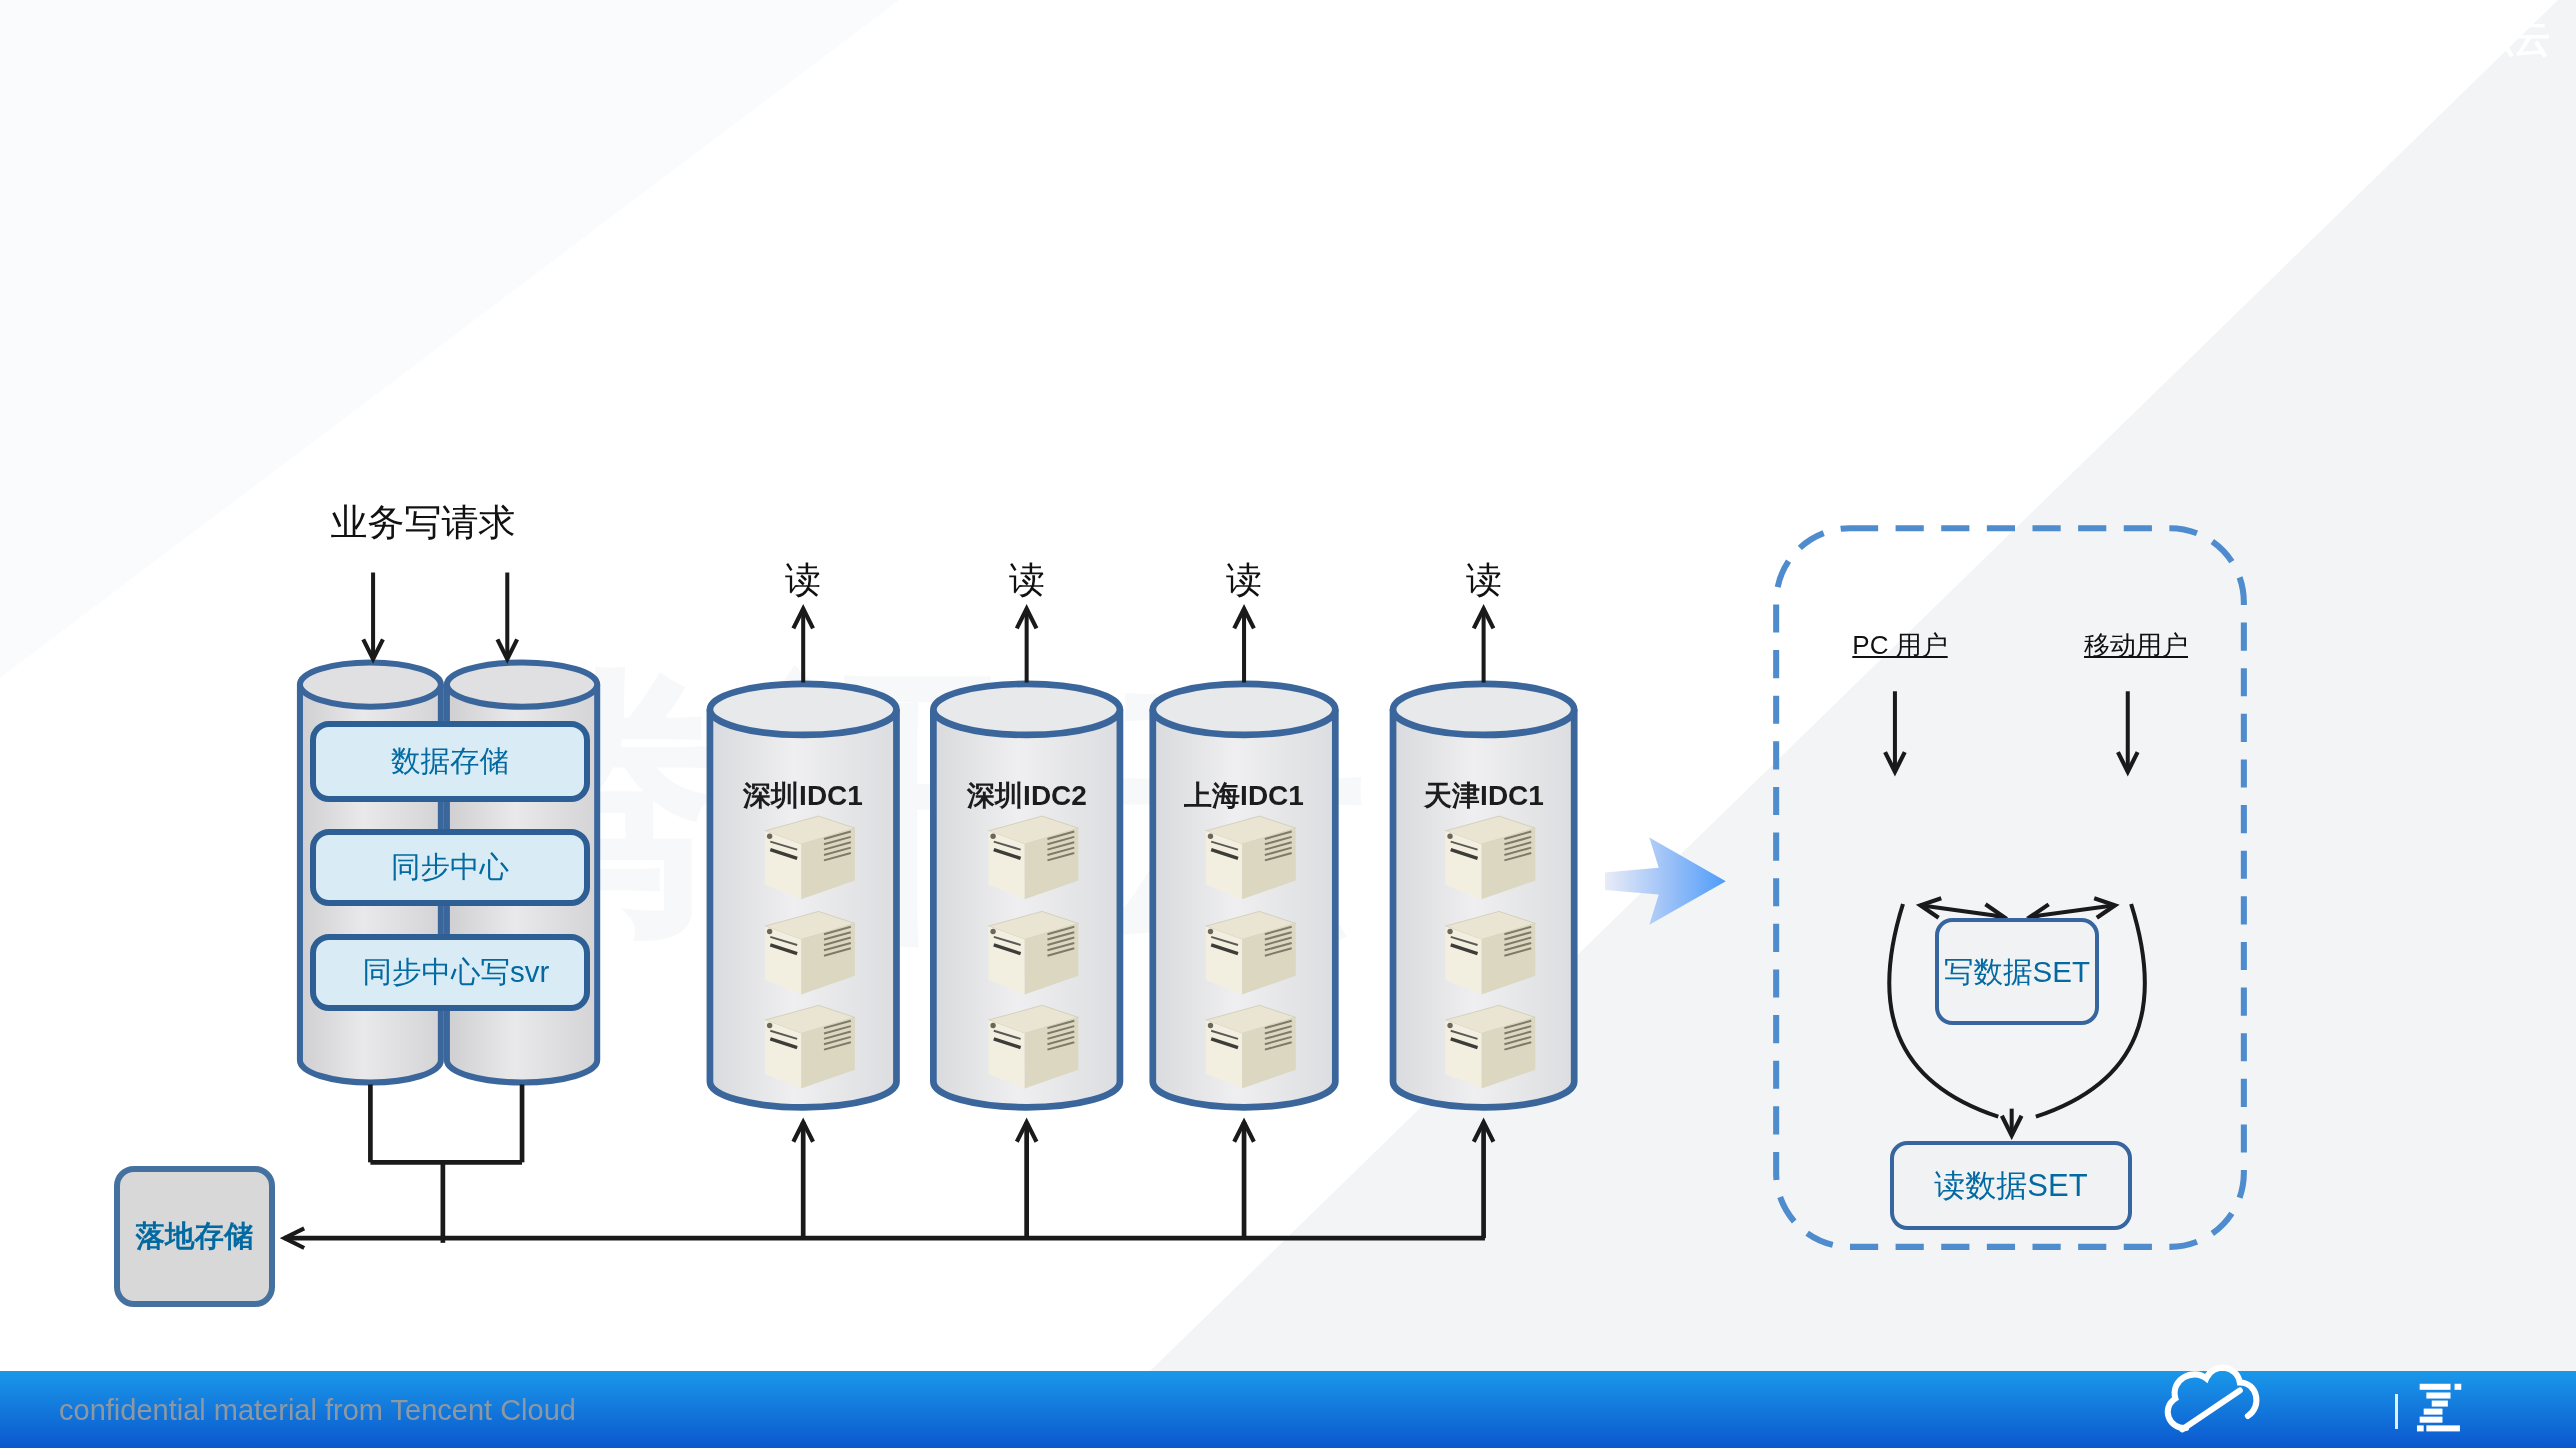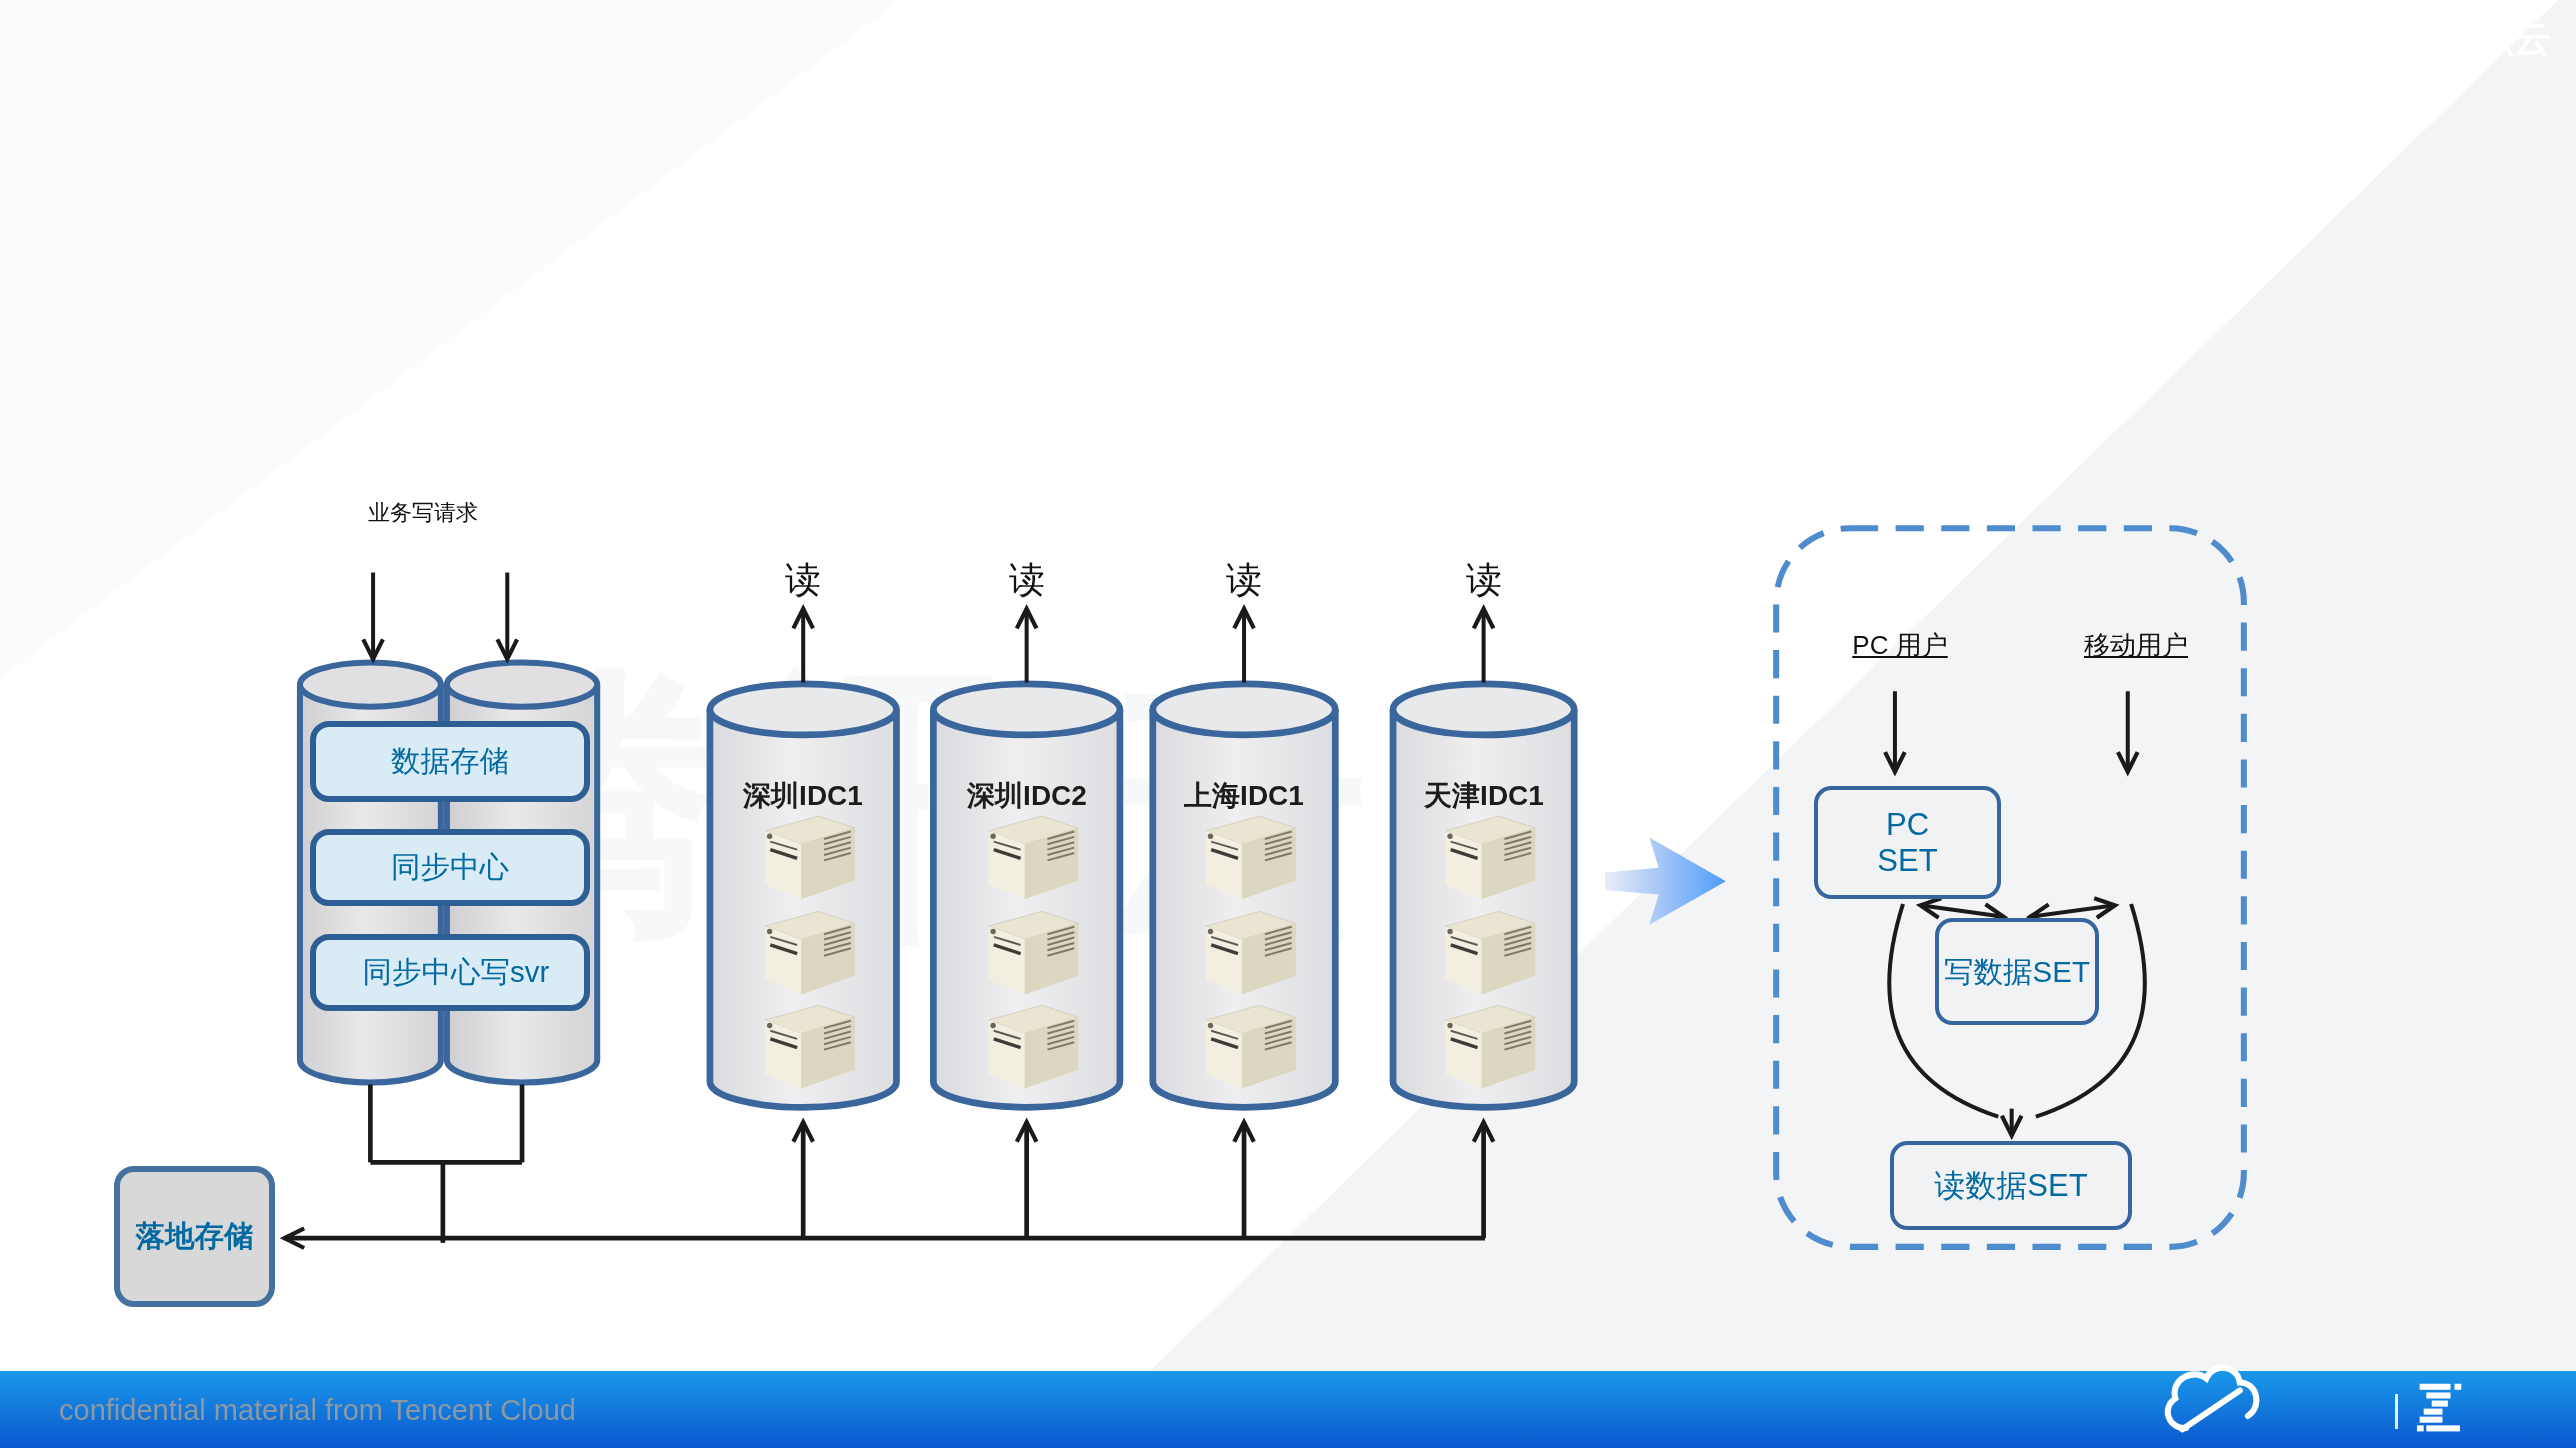--- a/index.html
+++ b/index.html
@@ -16,21 +16,21 @@
     font-size:289px;font-weight:bold;color:rgba(125,135,150,0.06);
     letter-spacing:40px;display:flex;align-items:center;}
 
   .page-title{position:absolute;left:27px;top:12px;font-size:67px;font-weight:bold;
     color:#1767ec;letter-spacing:1.3px;white-space:nowrap;}
 
   svg.diagram{position:absolute;left:0;top:0;width:2576px;height:1449px;}
 
   .lbl{position:absolute;transform:translateX(-50%);white-space:pre;color:#111;
     text-align:center;}
-  .lbl-request{font-size:22px;}
+  .lbl-request{font-size:37px;}
   .lbl-read{font-size:36px;}
   .lbl-idc{font-size:28px;font-weight:bold;color:#1c1c1c;}
   .lbl-user{font-size:26px;text-decoration:underline;}
 
   .box{position:absolute;display:flex;align-items:center;justify-content:center;
     text-align:center;box-sizing:border-box;color:#0369a1;}
   .stack-box{left:310px;width:280px;background:#d9ecf5;border:6px solid #2e5f94;
     border-radius:19px;font-size:29.5px;}
   .landing-box{left:114px;top:1166px;width:161px;height:141px;background:#d8d8d8;
     border:6.7px solid #44719f;border-radius:20px;font-size:29.5px;font-weight:bold;}
@@ -183,24 +183,20 @@
   <div class="lbl lbl-read" style="left:1484px;top:556px;">读</div>
 
   <div class="lbl lbl-idc" style="left:803px;top:777px;">深圳IDC1</div>
   <div class="lbl lbl-idc" style="left:1027px;top:777px;">深圳IDC2</div>
   <div class="lbl lbl-idc" style="left:1244px;top:777px;">上海IDC1</div>
   <div class="lbl lbl-idc" style="left:1484px;top:777px;">天津IDC1</div>
 
   <div class="lbl lbl-user" style="left:1900px;top:628px;">PC 用户</div>
   <div class="lbl lbl-user" style="left:2136px;top:628px;">移动用户</div>
 
-  <div class="box panel-box" style="left:1814px;top:786px;width:187px;height:113px;flex-direction:column;">
-    <span>PC</span>
-    <span>SET</span>
-  </div>
   <div class="box panel-box" style="left:1935px;top:918px;width:164px;height:107px;font-size:29.5px;">写数据SET</div>
   <div class="box panel-box" style="left:1890px;top:1141px;width:242px;height:89px;">读数据SET</div>
 
   <div class="footer">
     <div class="footer-text">confidential material from Tencent Cloud</div>
   </div>
   <svg class="brand-svg" viewBox="0 0 3839 2159">
     <g stroke="#ffffff" stroke-width="9" fill="none" stroke-linecap="round">
       <path d="M3258 2128 c-26 2 -38 -30 -16 -44 c-8 -28 26 -46 46 -30 c10 -24 46 -20 50 6 c26 0 34 36 12 50"></path>
       <path d="M3338 2072 L3252 2130"></path>

